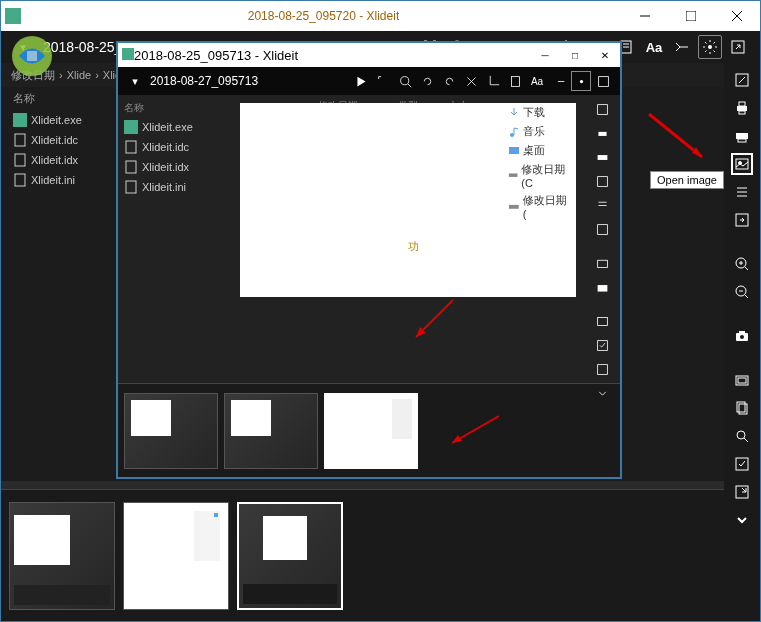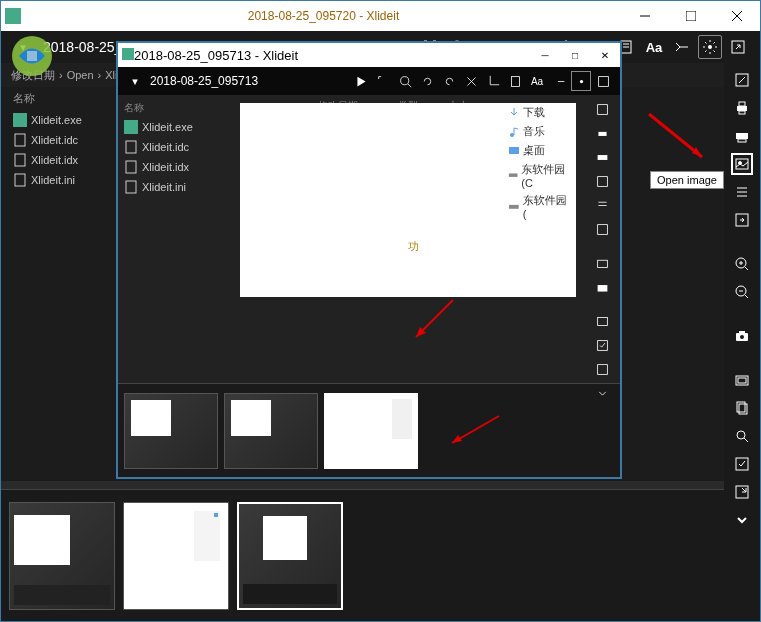--- a/index.html
+++ b/index.html
@@ -160,21 +160,21 @@
       <svg viewBox="0 0 16 16" stroke="#fff" fill="none">
         <rect x="2" y="2" width="12" height="12"></rect>
         <path d="M6 10 L10 6 M7 6 L10 6 L10 9"></path>
       </svg>
     </span>
 </div>
 
 <div class="breadcrumb">
   <span>修改日期</span>
   <span>›</span>
-  <span>Open</span>
+  <span>Xlide</span>
   <span>›</span>
   <span>Xlideit100</span>
   <span>›</span>
   <span>Xlideit100</span>
 </div>
 
 <div class="main-area">
   <div class="file-panel">
     <div class="hdr">名称</div>
     <div class="file-item">
@@ -320,21 +320,21 @@
         </svg></span>
     <span class="title">2018-08-25_095713 - Xlideit</span>
     <div class="inner-winbtns">
       <div class="inner-winbtn">─</div>
       <div class="inner-winbtn">□</div>
       <div class="inner-winbtn">✕</div>
     </div>
   </div>
   <div class="inner-toolbar">
     <span class="itbtn">▾</span>
-    <span class="caption">2018-08-25_095713</span>
+    <span class="caption">2018-08-27_095713</span>
     <span class="itbtn">
         <svg viewBox="0 0 16 16" fill="#fff">
           <polygon points="3,2 13,8 3,14"></polygon>
         </svg>
       </span>
     <span class="itbtn">
         <svg viewBox="0 0 16 16" stroke="#fff" fill="none">
           <path d="M2 5 L2 2 L5 2"></path>
         </svg>
       </span>
@@ -444,27 +444,27 @@
         <div class="qa-item">
             <span class="qic"><svg viewBox="0 0 12 12" fill="#5aa0e6">
                 <rect x="1" y="2" width="10" height="7"></rect>
               </svg></span>
             <span>桌面</span>
           </div>
         <div class="qa-item">
             <span class="qic"><svg viewBox="0 0 12 12" fill="#888">
                 <rect x="1" y="4" width="10" height="4"></rect>
               </svg></span>
-            <span>东软件园 (C</span>
+            <span>修改日期 (C</span>
           </div>
         <div class="qa-item">
             <span class="qic"><svg viewBox="0 0 12 12" fill="#888">
                 <rect x="1" y="4" width="10" height="4"></rect>
               </svg></span>
-            <span>东软件园 (</span>
+            <span>修改日期 (</span>
           </div>
       </div>
       <div style="position:absolute;left:50%;top:70%;color:#b8860b;font-size:11px;">功</div>
     </div>
 
     <div class="inner-right-bar" style="top:4px;">
       <div class="irbtn">
           <svg viewBox="0 0 16 16" stroke="#fff" fill="none">
             <rect x="2" y="2" width="12" height="12"></rect>
           </svg>

